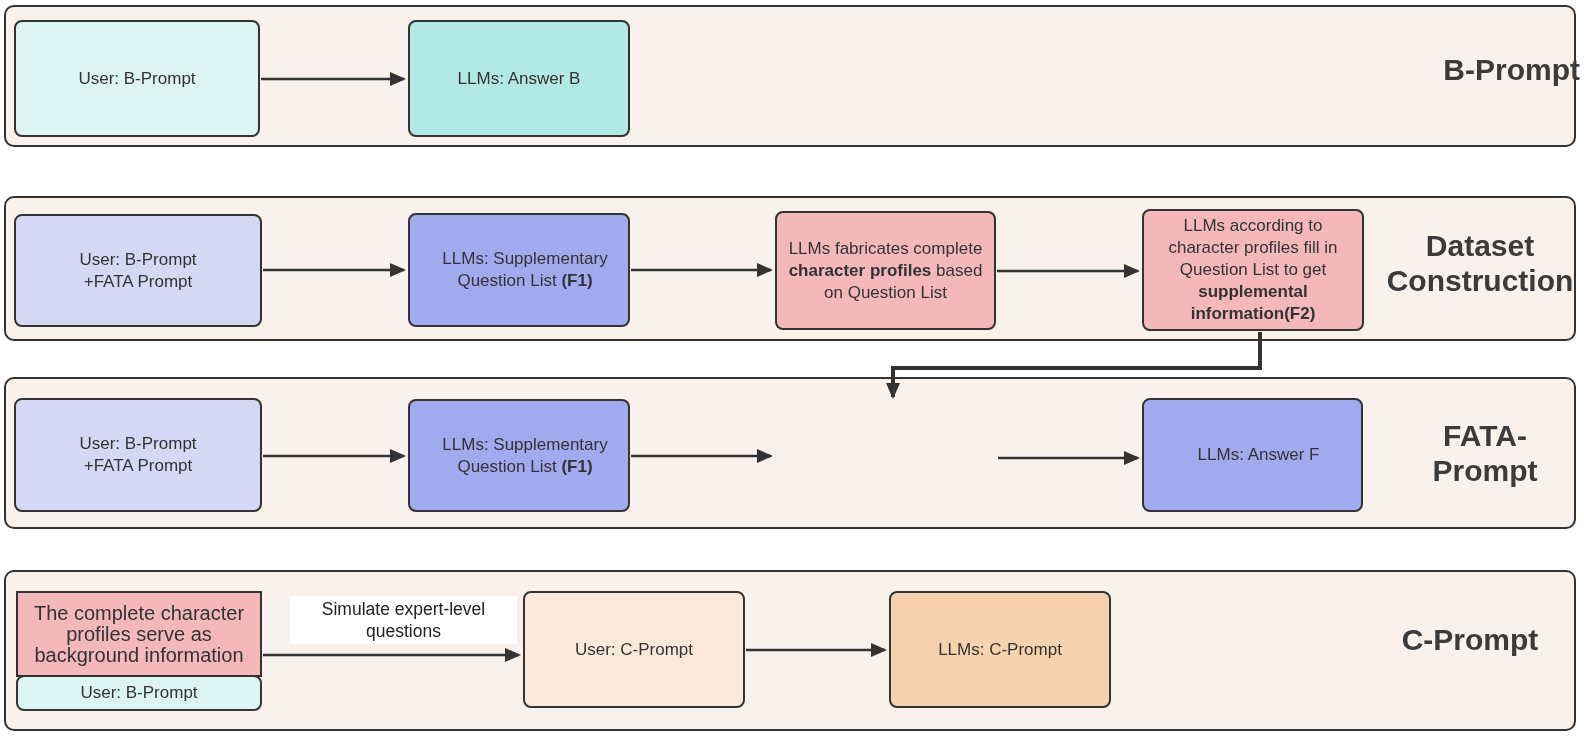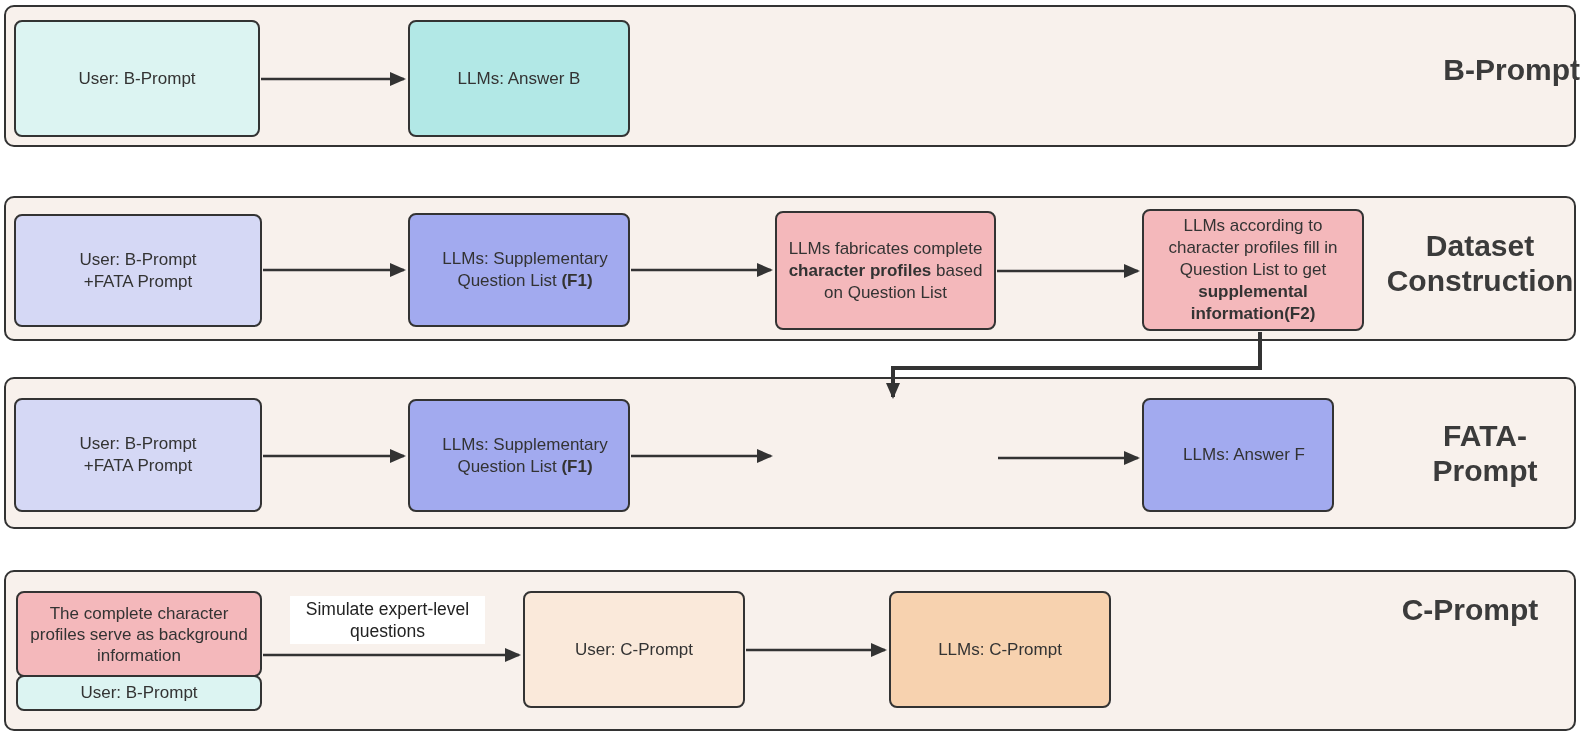--- a/index.html
+++ b/index.html
@@ -45,39 +45,39 @@
     font-size:30px;
     font-weight:bold;
     line-height:35px;
     color:var(--title-color,#3B3B3B);
     text-align:center;
   }
   .stack-pink{
     position:absolute;box-sizing:border-box;
     background:var(--pink,#F4B8BB);
     border:2px solid var(--border-dark,#333);
-    border-radius:8px;
+    border-radius:0;
     display:flex;align-items:center;justify-content:center;
-    text-align:center;font-size:17px;line-height:21px;padding:2px 8px;
+    text-align:center;font-size:20px;line-height:21px;padding:2px 8px;
   }
   .stack-cyan{
     position:absolute;box-sizing:border-box;
     background:var(--cyan-light,#DCF4F2);
     border:2px solid var(--border-dark,#333);
     border-radius:8px;
     display:flex;align-items:center;justify-content:center;
     text-align:center;font-size:17px;
   }
   .arrow-label{
     position:absolute;
     background:#ffffff;
     text-align:center;
     font-size:17.5px;
     line-height:22px;
-    padding:2px 0;
+    padding:2px 16px;
     color:#222222;
   }
   #arrows{position:absolute;left:0;top:0;pointer-events:none;}
 </style>
 </head>
 <body>
 
 <div id="canvas">
 
   <div class="panel" style="left:4px;top:5px;width:1572px;height:142px;"></div>
@@ -113,21 +113,21 @@
   <div class="panel" style="left:4px;top:377px;width:1572px;height:152px;"></div>
   <div class="box lav-light" style="left:14px;top:398px;width:248px;height:114px;">
     <div>
       <div>User: B-Prompt</div>
       <div>+FATA Prompt</div>
     </div>
   </div>
   <div class="box lav" style="left:408px;top:399px;width:222px;height:113px;">
     <span><span>LLMs: Supplementary Question List </span><b>(F1)</b></span>
   </div>
-  <div class="box lav" style="left:1142px;top:398px;width:192px;height:114px;">
+  <div class="box lav" style="left:1142px;top:398px;width:221px;height:114px;">
     <span>LLMs: Answer F</span>
   </div>
   <div class="ptitle" style="left:1385px;top:418px;width:200px;">
     <div>FATA-</div>
     <div>Prompt</div>
   </div>
 
   <div class="panel" style="left:4px;top:570px;width:1572px;height:161px;"></div>
   <div class="stack-pink" style="left:16px;top:591px;width:246px;height:86px;">
     <span>The complete character profiles serve as background information</span>
@@ -135,21 +135,21 @@
   <div class="stack-cyan" style="left:16px;top:675px;width:246px;height:36px;">
     <span>User: B-Prompt</span>
   </div>
   <div class="arrow-label" style="left:290px;top:596px;width:195px;">Simulate expert-level questions</div>
   <div class="box peach" style="left:889px;top:591px;width:222px;height:117px;">
     <span>LLMs: C-Prompt</span>
   </div>
   <div class="box peach-light" style="left:523px;top:591px;width:222px;height:117px;">
     <span>User: C-Prompt</span>
   </div>
-  <div class="ptitle" style="left:1360px;top:592px;width:220px;">C-Prompt</div>
+  <div class="ptitle" style="left:1360px;top:622px;width:220px;">C-Prompt</div>
 
   <svg id="arrows" width="1584" height="738" viewBox="0 0 1584 738">
     <defs>
       <marker id="ah" markerUnits="userSpaceOnUse" markerWidth="16" markerHeight="14" viewBox="0 0 16 14" refX="14" refY="7" orient="auto">
         <path d="M0,0 L16,7 L0,14 z" fill="#333333"></path>
       </marker>
     </defs>
     <line x1="261" y1="79" x2="404" y2="79" stroke="#333" stroke-width="2.5" marker-end="url(#ah)"></line>
     <line x1="263" y1="270" x2="404" y2="270" stroke="#333" stroke-width="2.5" marker-end="url(#ah)"></line>
     <line x1="631" y1="270" x2="771" y2="270" stroke="#333" stroke-width="2.5" marker-end="url(#ah)"></line>

